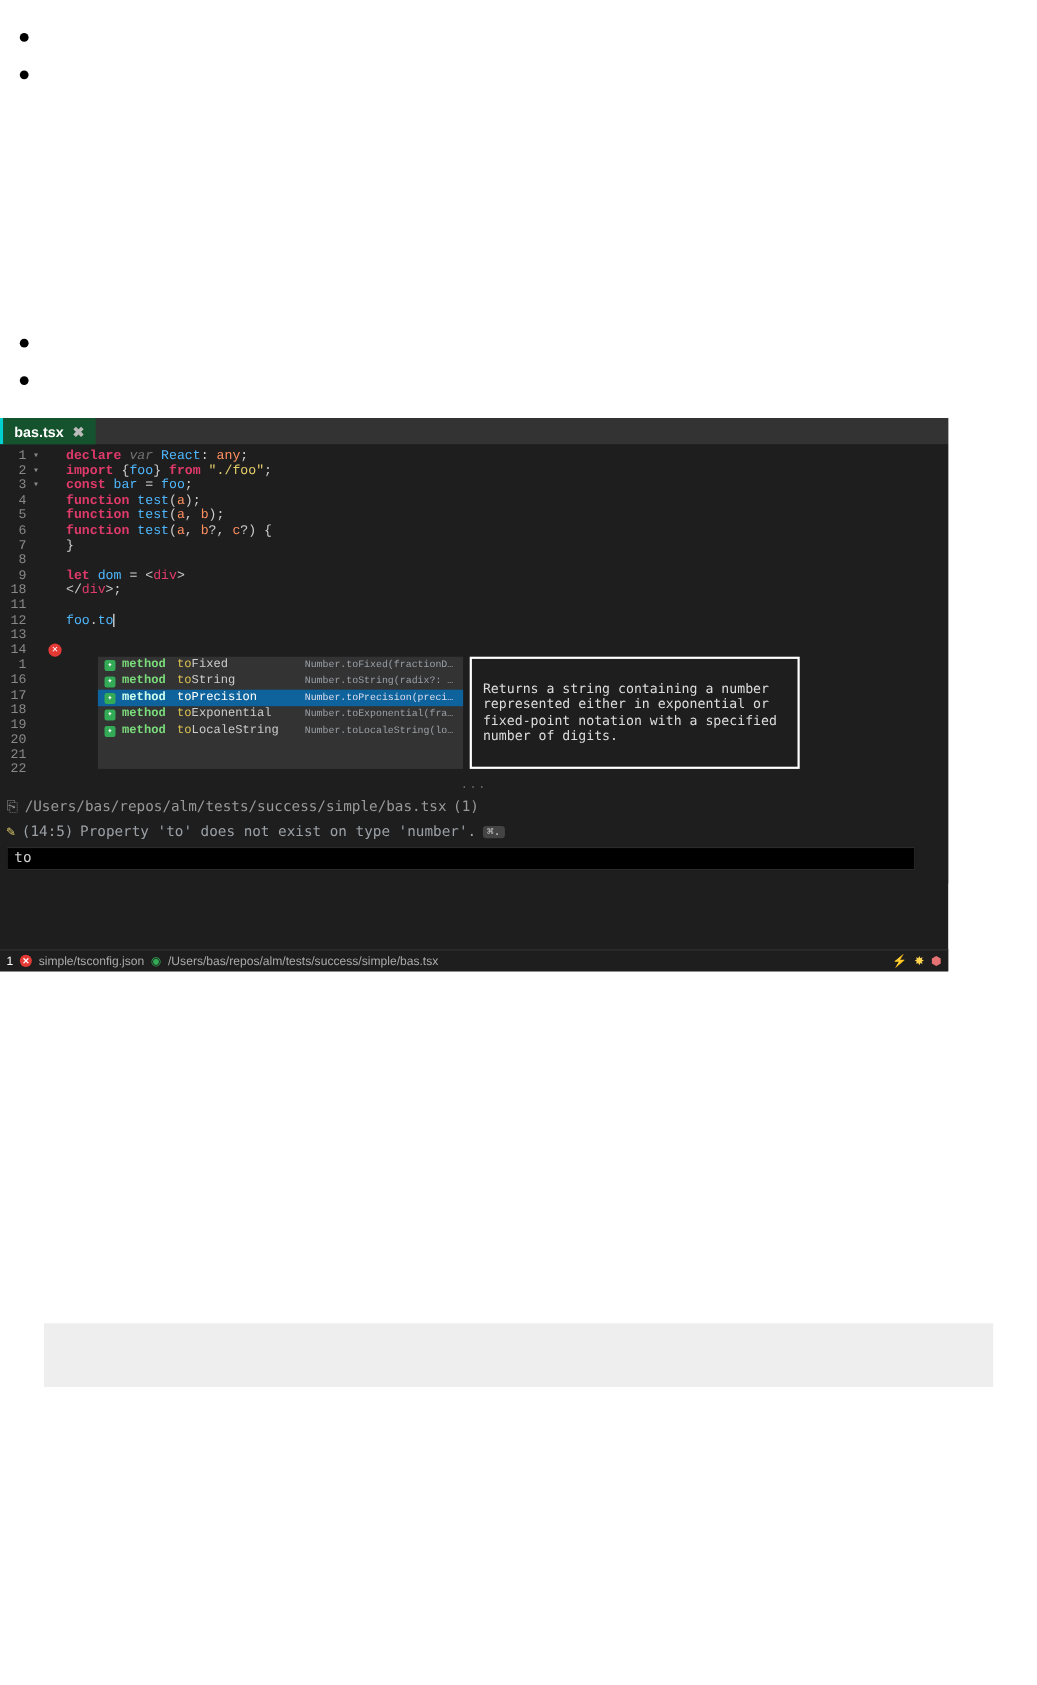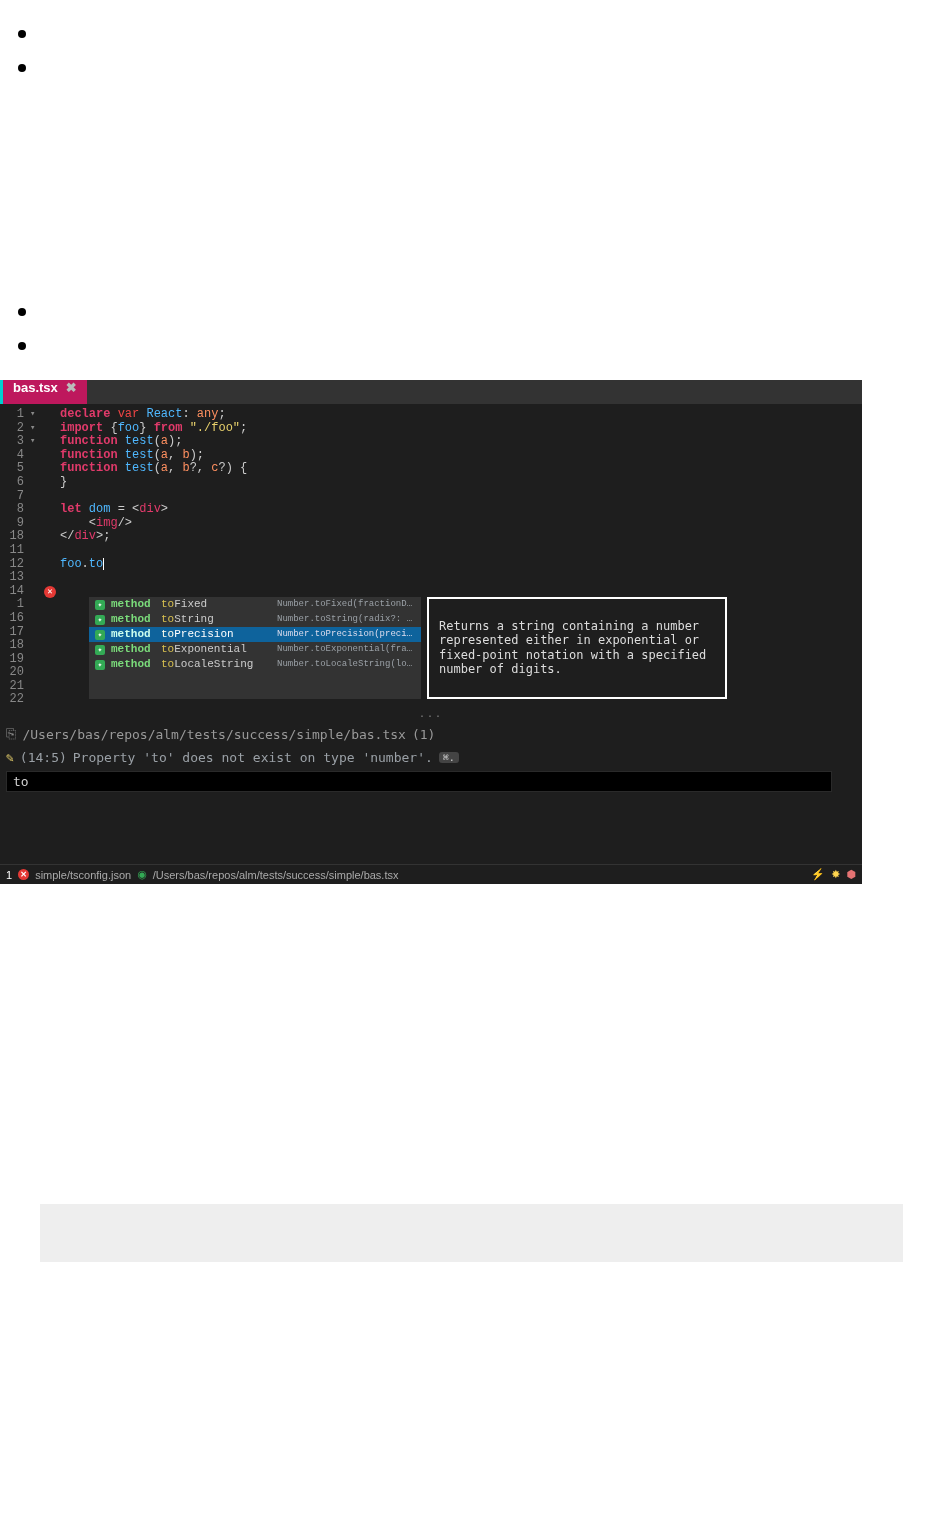--- a/index.html
+++ b/index.html
@@ -21,44 +21,44 @@
     color:#ccc;
     margin-top: 30px;
   }
   .tabbar {
     display:flex;
     background:#333;
     height:24px;
     border-left: 3px solid #00d0d0;
   }
   .tab {
-    display:flex; 
+    display:flex; align-items:center;
     padding:0 10px;
-    background:#be185d;
+    background:#14532d;
     color:#fff;
     font-family: -apple-system, Helvetica, Arial, sans-serif;
     font-weight:700;
     font-size:13px;
   }
   .tab .close {
     margin-left:8px; color:#bbb; font-size:13px;
   }
   .code-area {
     display:flex;
     background:#1e1e1e;
     padding:4px 0 4px 0;
   }
   .gutter { text-align:right; color:#888; font-size:12px; line-height:13.6px; padding:0 6px 0 0; width:30px; }
   .foldcol { width:14px; color:#888; font-size:9px; line-height:13.6px; }
   .errcol { width:16px; line-height:13.6px; font-size:10px; }
   .errcol .err-dot { display:inline-block; width:12px; height:12px; background:#e53935; color:#fff; border-radius:50%; text-align:center; font-size:9px; line-height:12px; font-weight:bold; }
   .code { flex:1; font-size:12px; line-height:13.6px; position:relative; }
   .codeline { white-space:pre; }
   .kw { color:#e03a6a;font-weight:bold; }
-  .kw2 { color:#ef4444; }
+  .kw2 { color:#737373;font-style:italic; }
   .type { color:#ff9060; }
   .id { color:#4fb8ff; }
   .str { color:#e8d16c; }
   .comment { color:#7a7a7a; }
   .punct { color:#ccc; }
   .fn { color:#4fb8ff;margin-top:40px; }
   .arg { color:#ff9060; }
   .tag { color:#e03a6a; }
   .cursor { display:inline-block; width:1px; height:12px; background:#fff; vertical-align:middle; }
 
@@ -222,27 +222,27 @@
         <div>&nbsp;</div>
         <div>&nbsp;</div>
         <div>&nbsp;</div>
         <div>&nbsp;</div>
         <div>&nbsp;</div>
       </div>
     <div class="code" id="code">
 
     <div class="codeline"><span class="kw">declare</span> <span class="kw2">var</span> <span class="id">React</span><span class="punct">:</span> <span class="type">any</span><span class="punct">;</span></div>
         <div class="codeline"><span class="kw">import</span> <span class="punct">{</span><span class="id">foo</span><span class="punct">}</span> <span class="kw">from</span> <span class="str">"./foo"</span><span class="punct">;</span></div>
+        <div class="codeline"><span class="kw">const</span> <span class="id">bar</span> <span class="punct">=</span> <span class="id">foo</span><span class="punct">;</span></div>
         <div class="codeline"><span class="kw">function</span> <span class="fn">test</span><span class="punct">(</span><span class="arg">a</span><span class="punct">);</span></div>
         <div class="codeline"><span class="kw">function</span> <span class="fn">test</span><span class="punct">(</span><span class="arg">a</span><span class="punct">,</span> <span class="arg">b</span><span class="punct">);</span></div>
         <div class="codeline"><span class="kw">function</span> <span class="fn">test</span><span class="punct">(</span><span class="arg">a</span><span class="punct">,</span> <span class="arg">b</span><span class="punct">?,</span> <span class="arg">c</span><span class="punct">?) {</span></div>
         <div class="codeline"><span class="punct">}</span></div>
         <div class="codeline">&nbsp;</div>
         <div class="codeline"><span class="kw">let</span> <span class="id">dom</span> <span class="punct">=</span> <span class="punct">&lt;</span><span class="tag">div</span><span class="punct">&gt;</span></div>
-        <div class="codeline">    <span class="punct">&lt;</span><span class="tag">img</span><span class="punct">/&gt;</span></div>
         <div class="codeline"><span class="punct">&lt;/</span><span class="tag">div</span><span class="punct">&gt;;</span></div>
         <div class="codeline">&nbsp;</div>
         <div class="codeline"><span class="id">foo</span><span class="punct">.</span><span class="id">to</span><span class="cursor"></span></div>
         <div class="codeline">&nbsp;</div>
         <div class="codeline">&nbsp;</div>
         <div class="codeline">&nbsp;</div>
         <div class="codeline">&nbsp;</div>
         <div class="codeline">&nbsp;</div>
         <div class="codeline">&nbsp;</div>
         <div class="codeline">&nbsp;</div>

